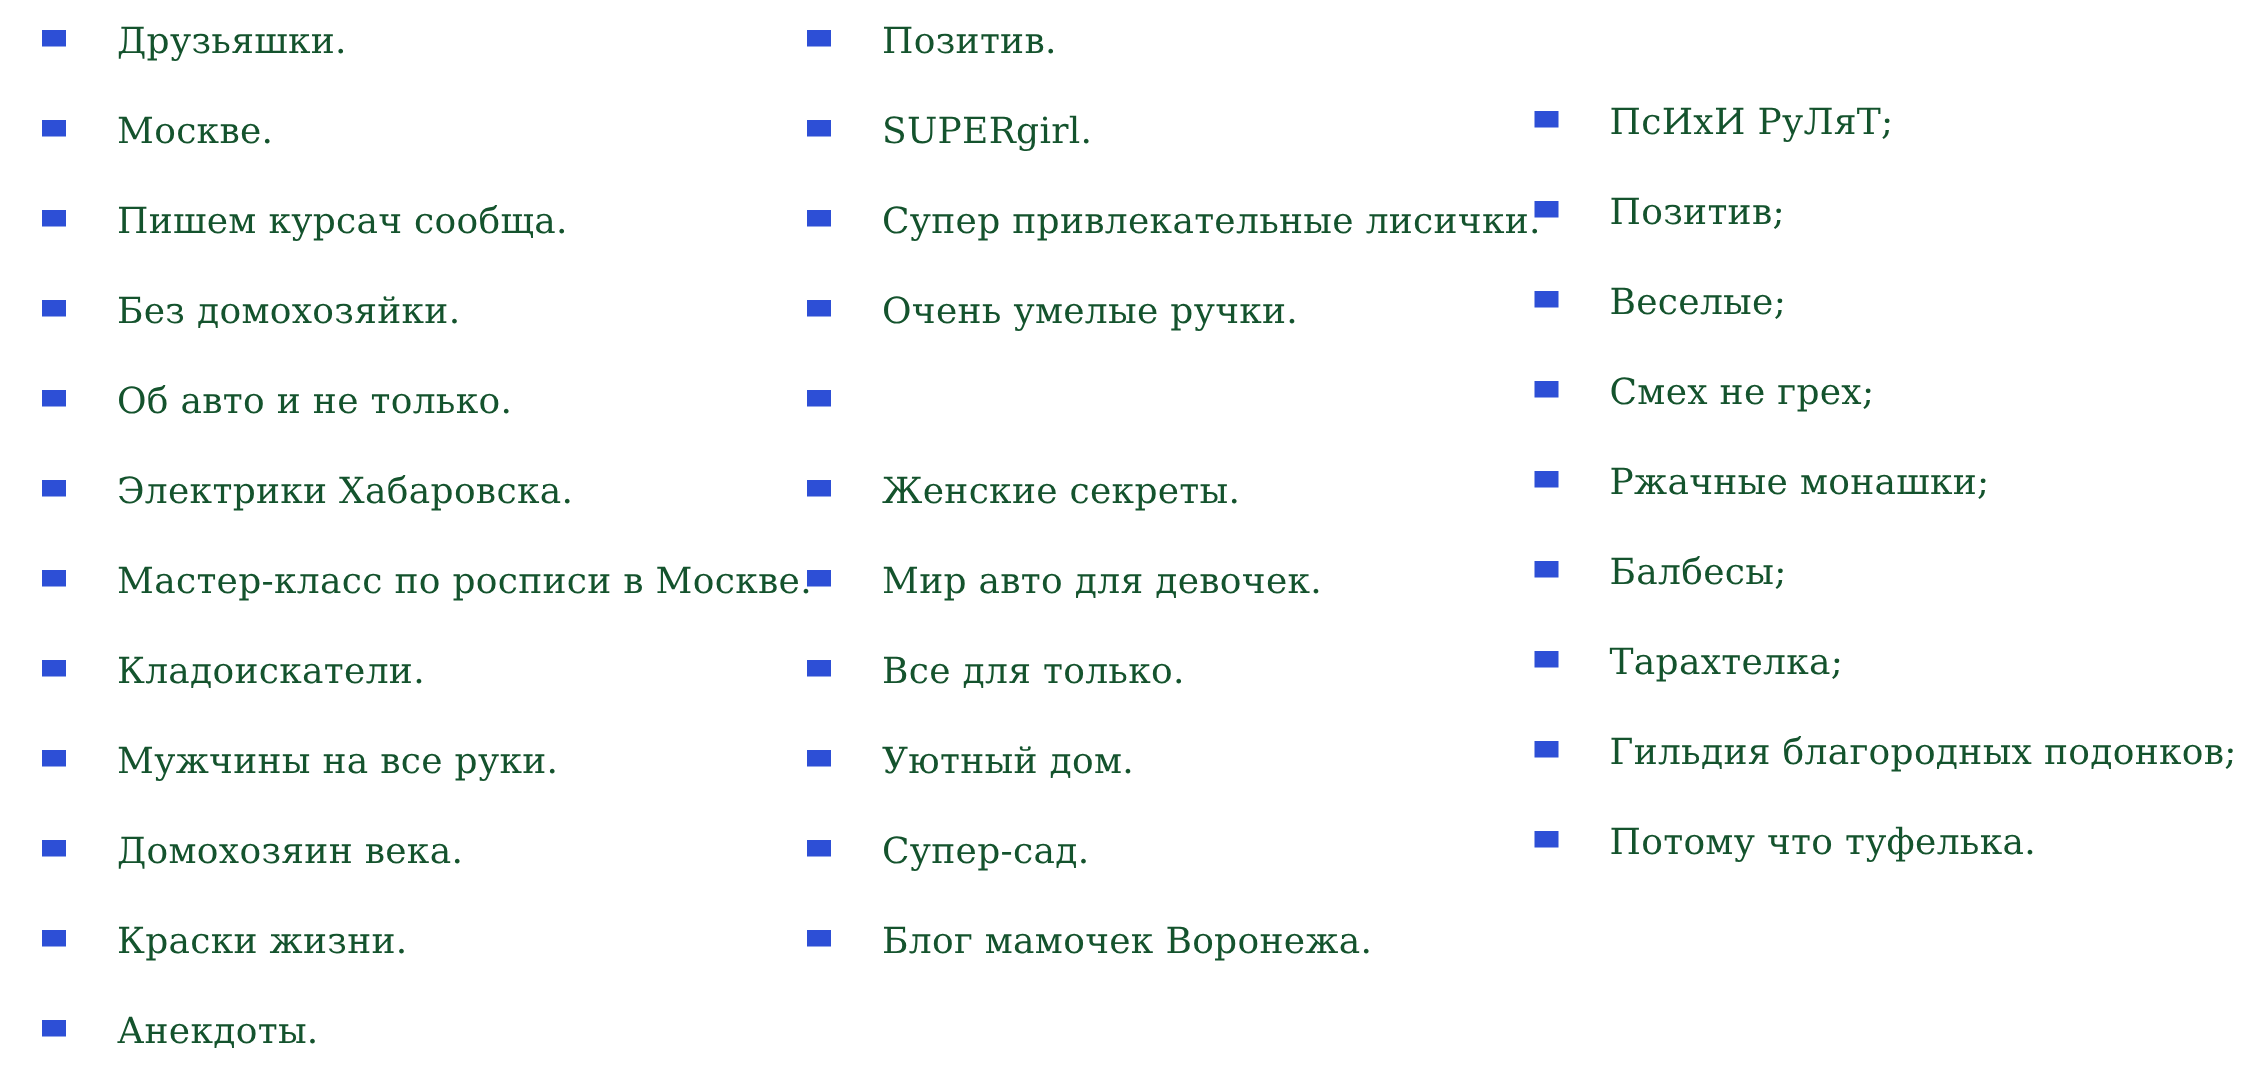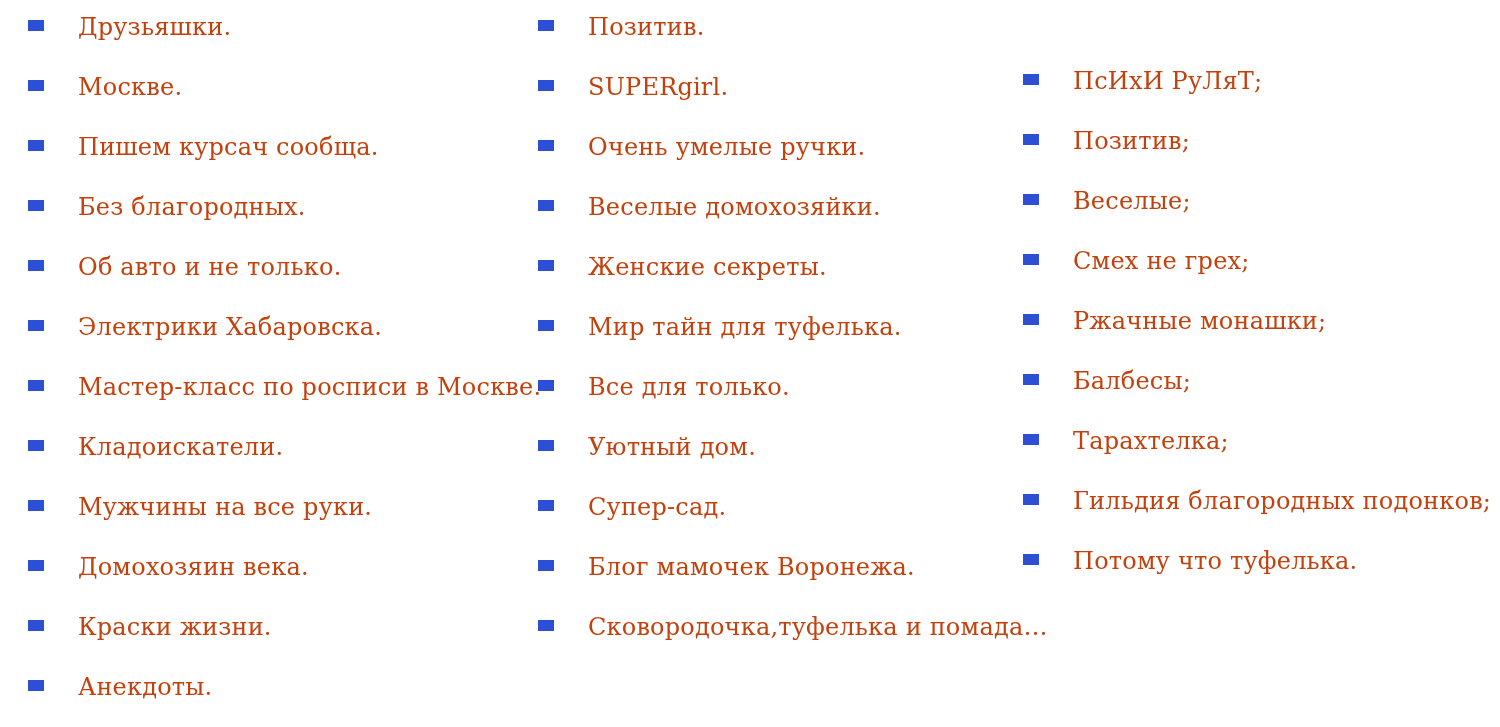--- a/index.html
+++ b/index.html
@@ -32,21 +32,21 @@
   .bullet {
     flex: none;
     width: 16px;
     height: 11px;
     margin-right: 34px;
     margin-bottom: 4px;
     background: #2d4fd6;
   }
   .label {
     font-size: 24px;
-    color: #c2410c;
+    color: #14532d;
     letter-spacing: 0.2px;
   }
 </style>
 </head>
 <body>
 
 <ul class="list-column" id="column-1">
     <li class="list-item">
       <span class="bullet"></span>
       <span class="label">Друзьяшки.</span>
@@ -54,21 +54,21 @@
     <li class="list-item">
       <span class="bullet"></span>
       <span class="label">Москве.</span>
     </li>
     <li class="list-item">
       <span class="bullet"></span>
       <span class="label">Пишем курсач сообща.</span>
     </li>
     <li class="list-item">
       <span class="bullet"></span>
-      <span class="label">Без благородных.</span>
+      <span class="label">Без домохозяйки.</span>
     </li>
     <li class="list-item">
       <span class="bullet"></span>
       <span class="label">Об авто и не только.</span>
     </li>
     <li class="list-item">
       <span class="bullet"></span>
       <span class="label">Электрики Хабаровска.</span>
     </li>
     <li class="list-item">
@@ -100,53 +100,52 @@
     <li class="list-item">
       <span class="bullet"></span>
       <span class="label">Позитив.</span>
     </li>
     <li class="list-item">
       <span class="bullet"></span>
       <span class="label">SUPERgirl.</span>
     </li>
     <li class="list-item">
       <span class="bullet"></span>
+      <span class="label">Супер привлекательные лисички.</span>
+    </li>
+    <li class="list-item">
+      <span class="bullet"></span>
       <span class="label">Очень умелые ручки.</span>
     </li>
     <li class="list-item">
       <span class="bullet"></span>
-      <span class="label">Веселые домохозяйки.</span>
     </li>
     <li class="list-item">
       <span class="bullet"></span>
       <span class="label">Женские секреты.</span>
     </li>
     <li class="list-item">
       <span class="bullet"></span>
-      <span class="label">Мир тайн для туфелька.</span>
+      <span class="label">Мир авто для девочек.</span>
     </li>
     <li class="list-item">
       <span class="bullet"></span>
       <span class="label">Все для только.</span>
     </li>
     <li class="list-item">
       <span class="bullet"></span>
       <span class="label">Уютный дом.</span>
     </li>
     <li class="list-item">
       <span class="bullet"></span>
       <span class="label">Супер-сад.</span>
     </li>
     <li class="list-item">
       <span class="bullet"></span>
       <span class="label">Блог мамочек Воронежа.</span>
-    </li>
-    <li class="list-item">
-      <span class="bullet"></span>
-      <span class="label">Сковородочка,туфелька и помада…</span>
     </li>
   </ul>
 <ul class="list-column" id="column-3">
     <li class="list-item">
       <span class="bullet"></span>
       <span class="label">ПсИхИ РуЛяТ;</span>
     </li>
     <li class="list-item">
       <span class="bullet"></span>
       <span class="label">Позитив;</span>

